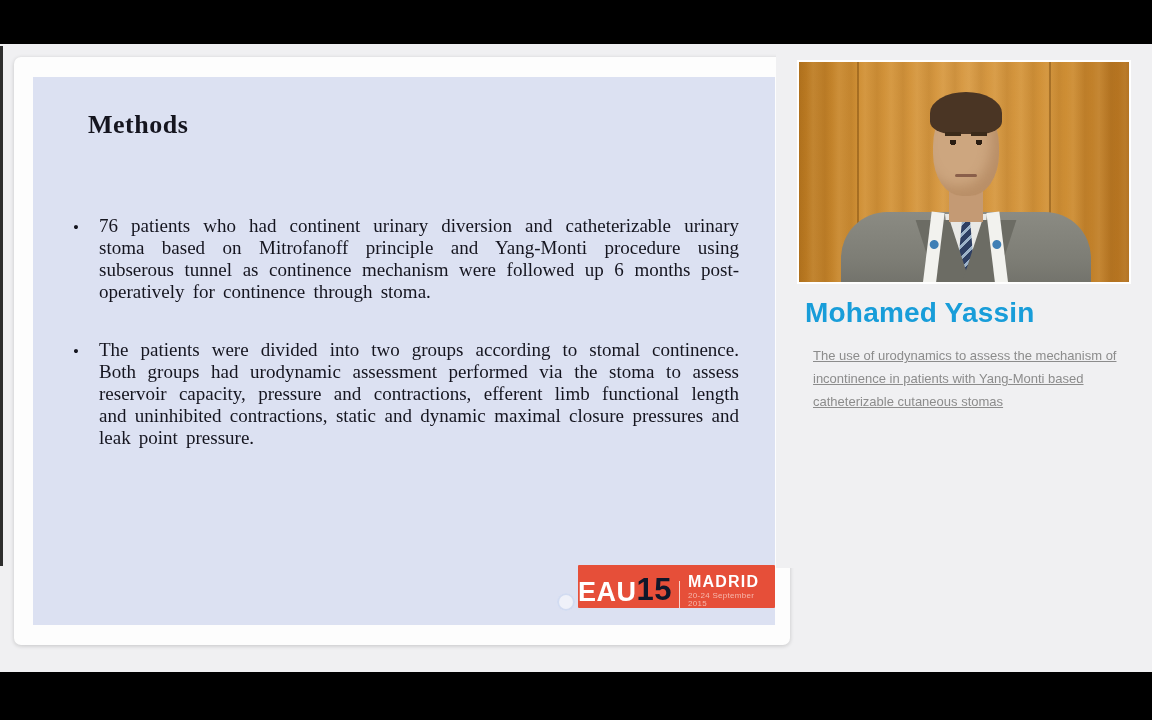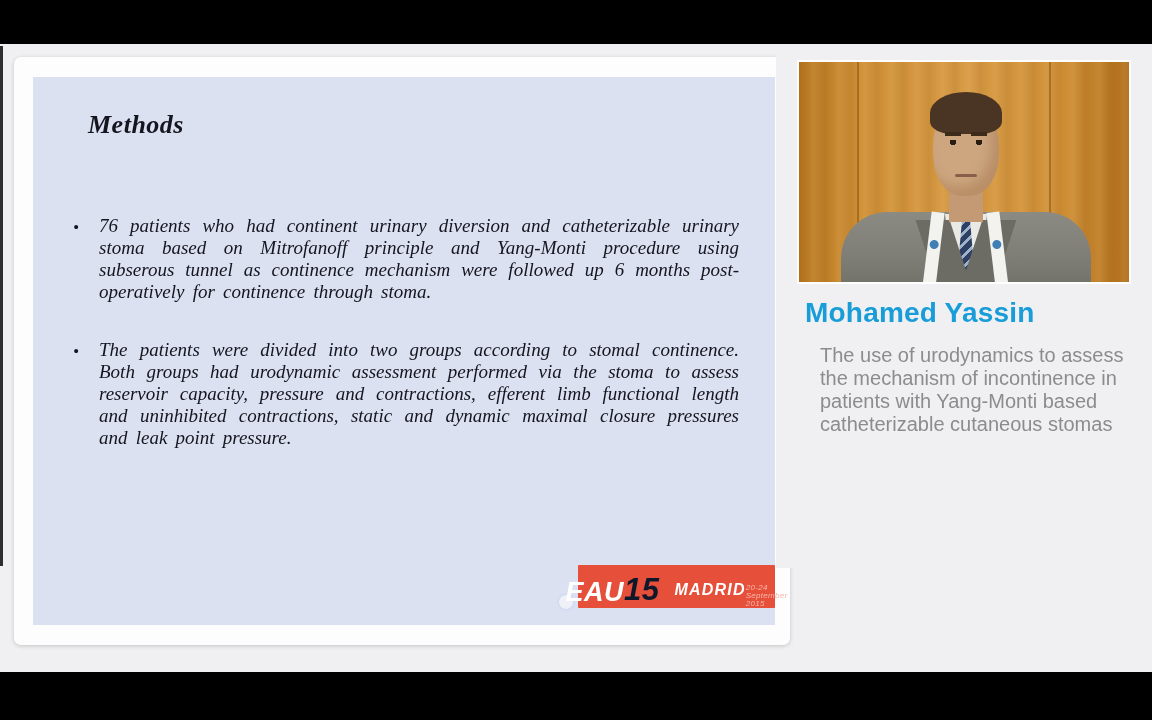--- a/index.html
+++ b/index.html
@@ -28,21 +28,20 @@
   .video-card {
     position: absolute; left: 14px; top: 13px; width: 776px; height: 588px;
     background: #fdfdfd; border-radius: 7px;
     box-shadow: 0 1px 4px rgba(0,0,0,0.18);
   }
   .slide {
     position: absolute; left: 19px; top: 20px; width: 742px; height: 548px;
     background: #dce1f2;
     font-family: "Liberation Serif", serif;
     color: #15151f;
-    font-style: italic;
   }
   .slide-title {
     position: absolute; left: 55px; top: 33px;
     font-size: 26px; font-weight: bold; letter-spacing: 0.5px;
   }
   .bullets {
     position: absolute; left: 40px; top: 138px; width: 666px;
     list-style: none;
   }
   .bullet {
@@ -71,21 +70,21 @@
   .eau-logo .org {
     font-size: 27px; font-weight: bold; color: #ffffff; letter-spacing: 0.5px;
   }
   .eau-logo .year {
     font-size: 31px; font-weight: bold; color: #0f172a; letter-spacing: 0.5px;
   }
   .eau-logo .divider {
     width: 1px; height: 27px; background: rgba(255,255,255,0.75);
     margin: 0 8px 0 7px;
   }
-  .eau-logo .city-block { display: flex; flex-direction: row; line-height: 1; }
+  .eau-logo .city-block { display: flex; flex-direction: column; line-height: 1; }
   .eau-logo .city {
     font-size: 16px; color: #ffffff; letter-spacing: 1.2px; font-weight: bold;
   }
   .eau-logo .dates {
     font-size: 8px; color: #f6b7ac; margin-top: 2px; letter-spacing: 0.3px;
   }
 
   
   .speaker-panel {
     position: absolute; left: 776px; top: 0; width: 376px; height: 524px;
@@ -165,22 +164,22 @@
   .man-mouth {
     position: absolute; left: 156px; top: 112px; width: 22px; height: 3px;
     background: #8a5f4a; border-radius: 2px;
   }
 
   .speaker-name {
     position: absolute; left: 29px; top: 253px; width: 330px;
     font-size: 28px; font-weight: bold; letter-spacing: 0.2px;
   }
   .talk-title {
-    position: absolute; left: 44px; top: 300px; width: 322px;
-    font-size: 20px; line-height: 23px; color: #8c8c8c;
+    position: absolute; left: 37px; top: 300px; width: 322px;
+    font-size: 13px; line-height: 23px; color: #8c8c8c; text-decoration: underline;
   }
 </style>
 </head>
 <body>
 
 <div class="letterbox top"></div>
 
 <div class="stage">
   <div class="left-edge-line"></div>
 

